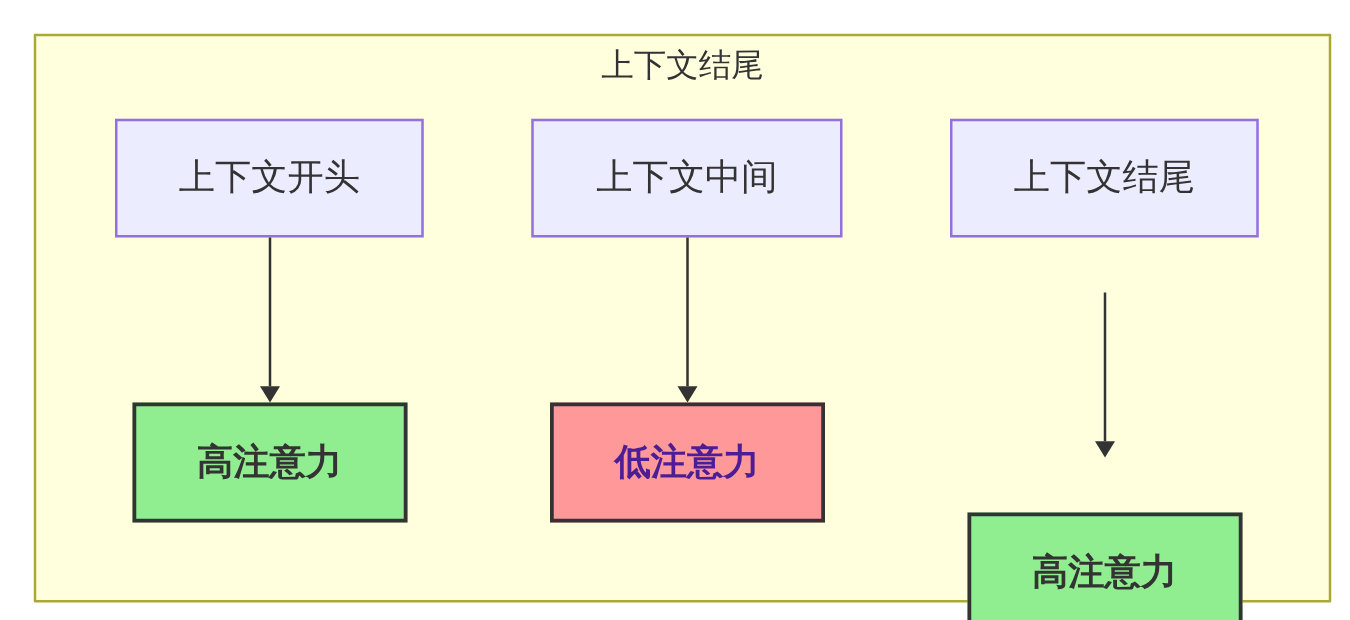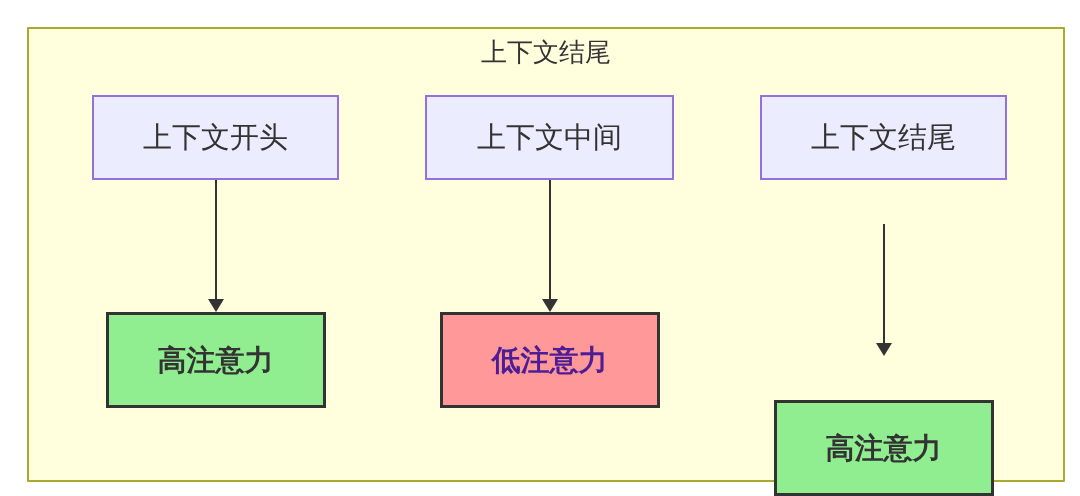--- a/index.html
+++ b/index.html
@@ -49,21 +49,21 @@
     box-sizing: border-box;
     display: flex;
     align-items: center;
     justify-content: center;
     font-size: 29px;
     line-height: 1;
     flex: none;
   }
   .context-node {
     width: 100%;
-    height: 85px;
+    height: 95px;
     border-width: 2px;
     border-style: solid;
   }
   .attention-node {
     width: 220px;
     height: 96px;
     border-width: 3px;
     border-style: solid;
     font-weight: bold;
   }

